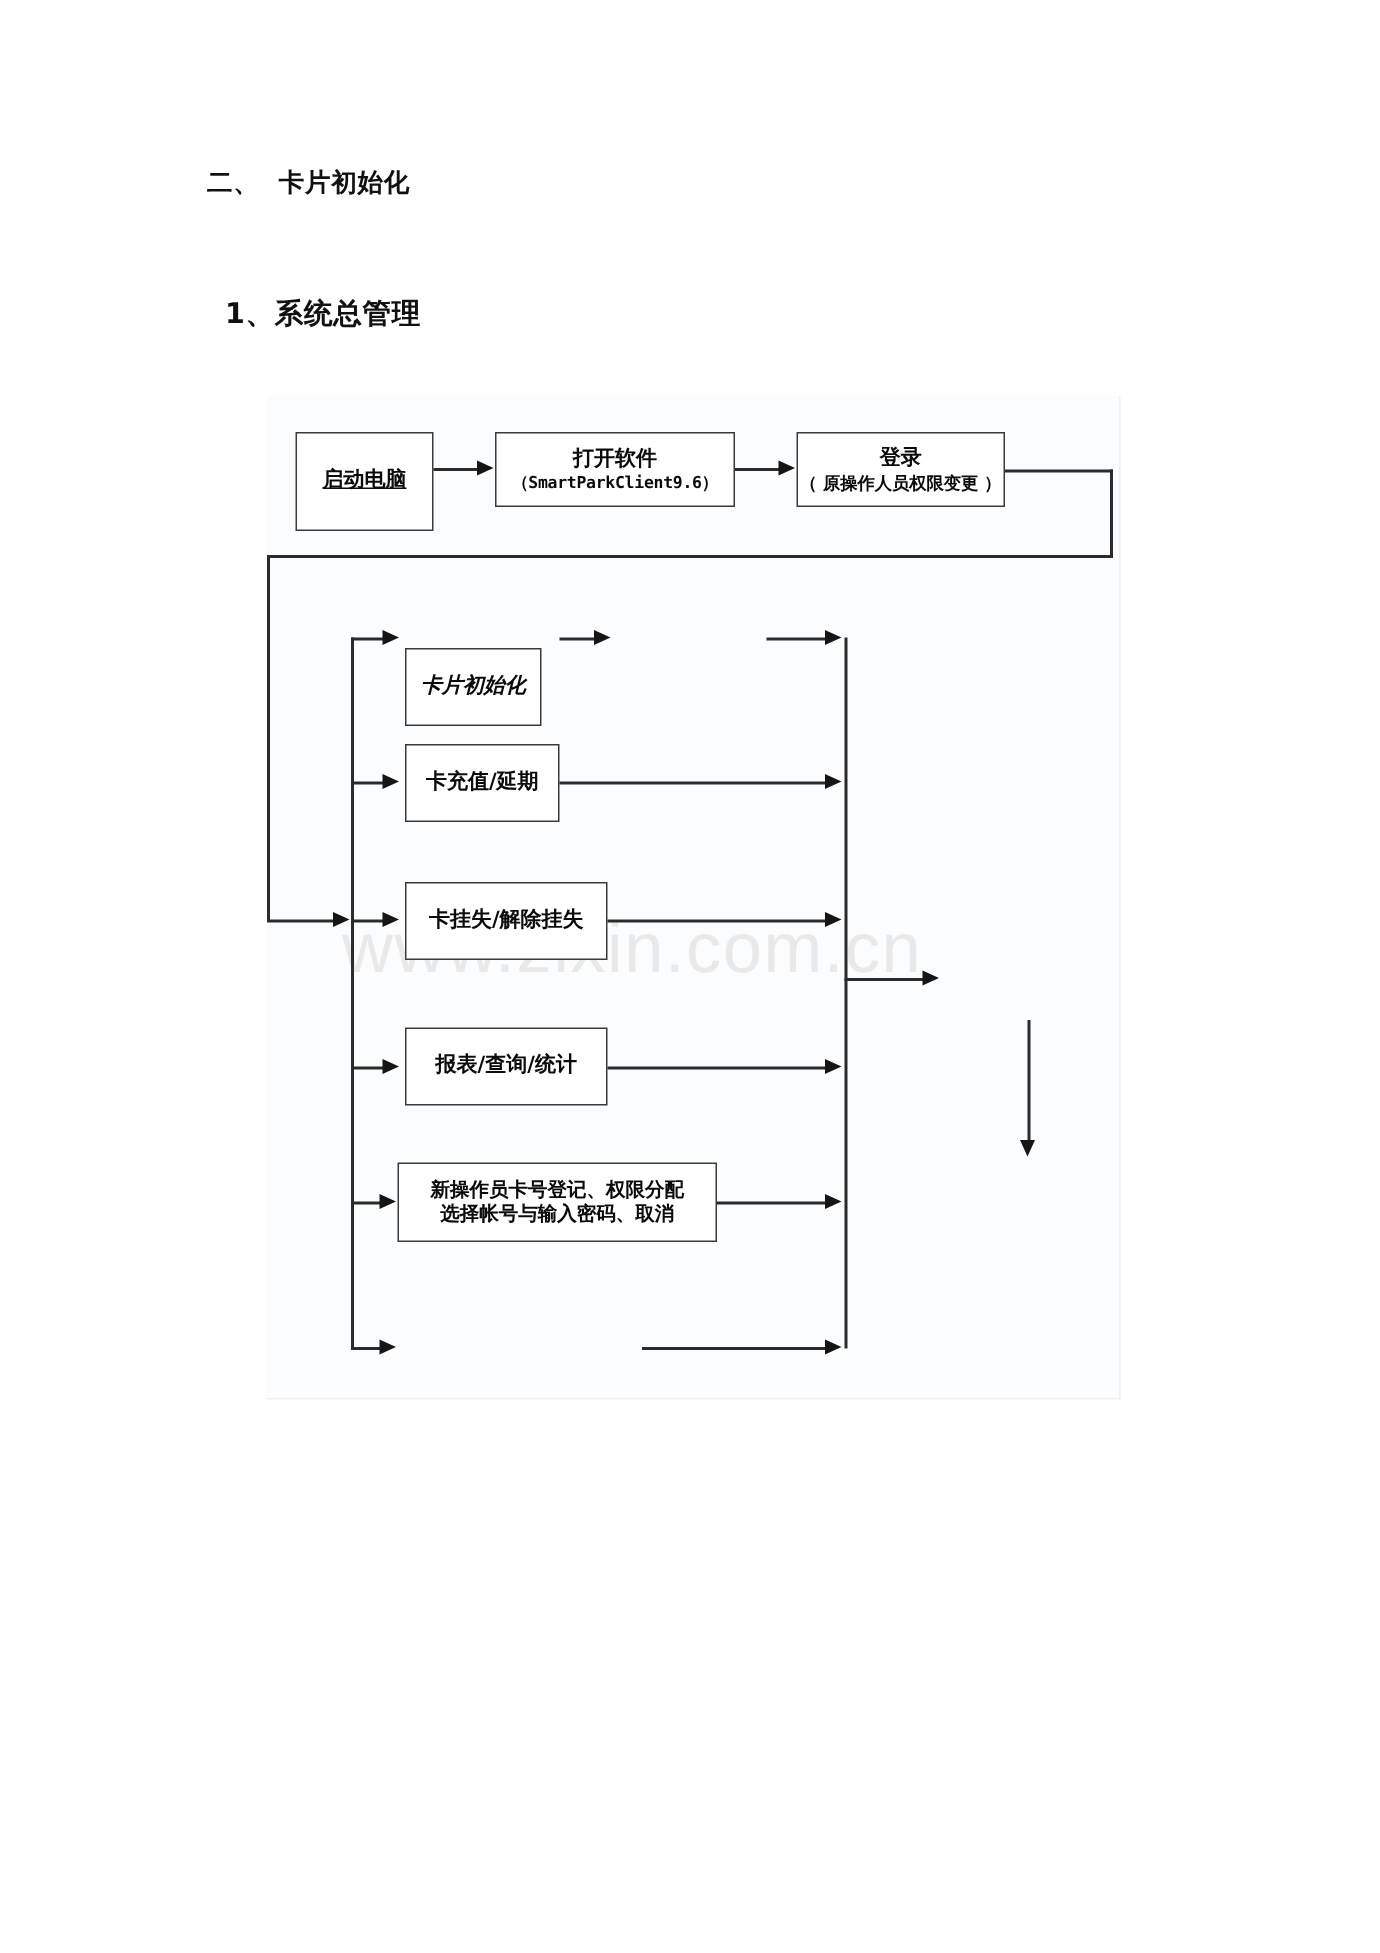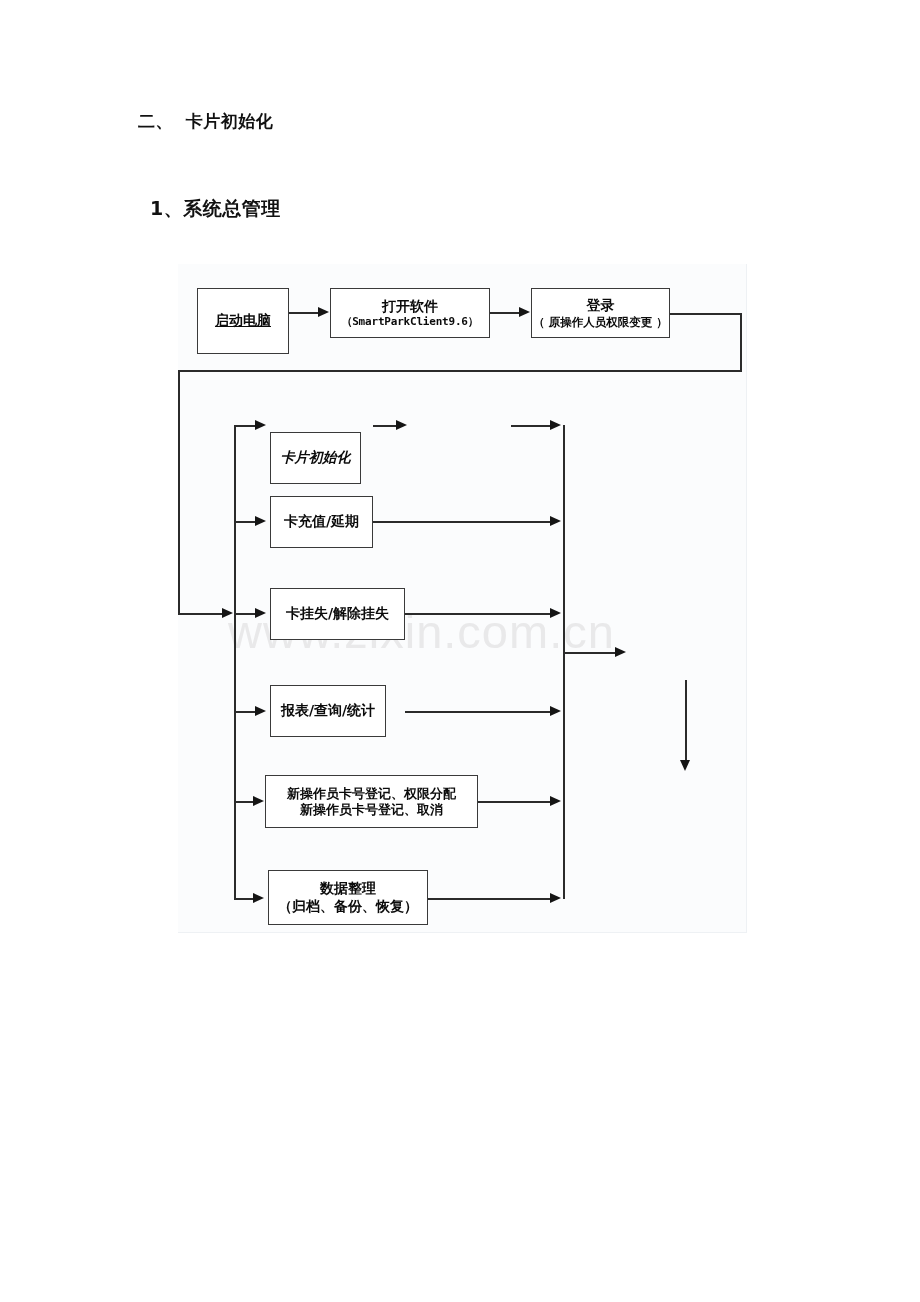--- a/index.html
+++ b/index.html
@@ -202,45 +202,41 @@
     <div class="node" style="left:270px; top:588px; width:135px; height:52px;">
       <span class="l1" style="font-size:14px;text-align:center;">卡挂失/解除挂失</span>
     </div>
 
     <div class="ln lnh" style="left:405px; top:613px; width:150px;"></div>
     <div class="arrow right" style="left:550px; top:608px;"></div>
 
     <div class="ln lnh" style="left:234px; top:711px; width:24px;"></div>
     <div class="arrow right" style="left:255px; top:706px;"></div>
 
-    <div class="node" style="left:270px; top:685px; width:116px; height:52px;">
+    <div class="node" style="left:270px; top:685px; width:135px; height:52px;">
       <span class="l1" style="font-size:14px;">报表/查询/统计</span>
     </div>
 
     <div class="ln lnh" style="left:405px; top:711px; width:150px;"></div>
     <div class="arrow right" style="left:550px; top:706px;"></div>
 
     <div class="ln lnh" style="left:234px; top:801px; width:22px;"></div>
     <div class="arrow right" style="left:253px; top:796px;"></div>
 
     <div class="node" style="left:265px; top:775px; width:213px; height:53px;">
       <span class="l1" style="font-size:13px;">新操作员卡号登记、权限分配</span>
-      <span class="l2" style="font-size:13px;">新操作员卡号登记、取消</span>
+      <span class="l2" style="font-size:13px;">选择帐号与输入密码、取消</span>
     </div>
 
     <div class="ln lnh" style="left:478px; top:801px; width:77px;"></div>
     <div class="arrow right" style="left:550px; top:796px;"></div>
 
     <div class="ln lnh" style="left:234px; top:898px; width:22px;"></div>
     <div class="arrow right" style="left:253px; top:893px;"></div>
 
-    <div class="node" style="left:268px; top:870px; width:160px; height:55px;">
-      <span class="l1" style="font-size:14px;">数据整理</span>
-      <span class="l2" style="font-size:14px;">（归档、备份、恢复）</span>
-    </div>
 
     <div class="ln lnh" style="left:428px; top:898px; width:127px;"></div>
     <div class="arrow right" style="left:550px; top:893px;"></div>
 
     <div class="ln lnv" style="left:563px; top:425px; height:474px;"></div>
 
     <div class="ln lnh" style="left:563px; top:652px; width:56px;"></div>
     <div class="arrow right" style="left:615px; top:647px;"></div>
 
 

